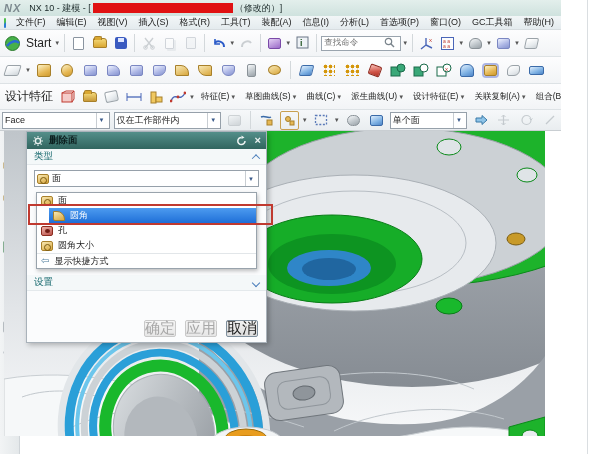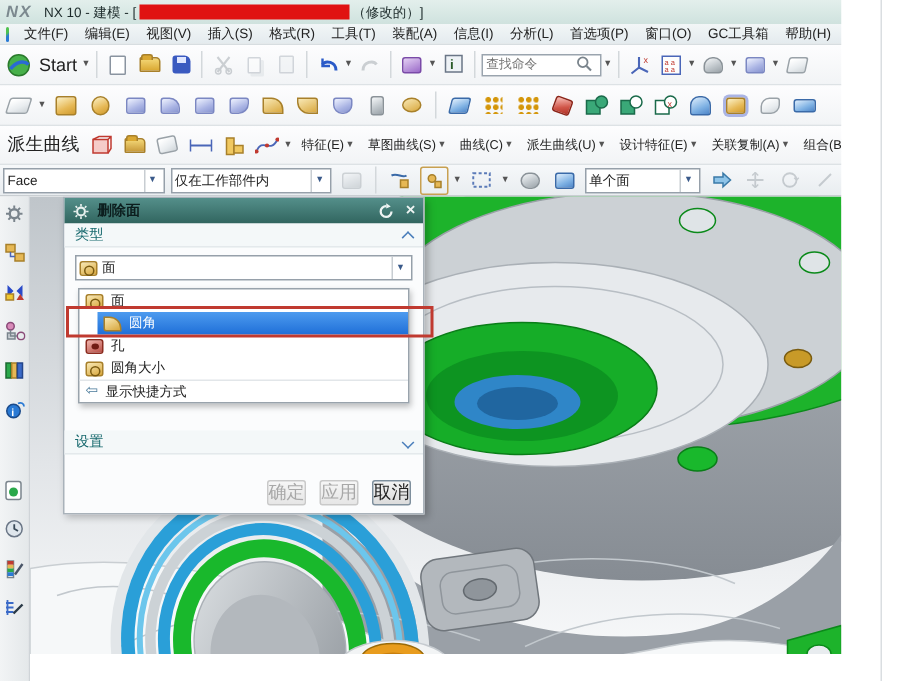--- a/index.html
+++ b/index.html
@@ -55,21 +55,21 @@
   .combo .carrow { margin-left:auto; border-left:1px solid #c8cdd2; align-self:stretch; display:flex; align-items:center; padding:0 2px; font-size:6px; color:#3a5a8a; }
 
   
   .search { display:flex; align-items:flex-start; background:#fff; border:1px solid #9aa4ae; height:15px; width:80px; padding:0 2px; }
   .search input { border:none; outline:none; width:60px; font-size:8.5px; font-family:inherit; color:#888; background:transparent; }
 
   
   .main { position:absolute; left:0; top:131px; width:600px; height:323px; }
   .resourcebar { position:absolute; left:0; top:0; width:20px; height:323px; background:linear-gradient(90deg,#f2f4f5,#e4e8ea); border-right:1px solid #cfd4d8; display:flex; flex-direction:column; align-items:center; padding-top:4px; gap:11px; }
   .rb-icon { width:15px; height:15px; display:flex; align-items:center; justify-content:center; }
-  .viewport { position:absolute; left:20px; top:0; width:541px; height:305px; overflow:hidden; }
+  .viewport { position:absolute; left:4px; top:0; width:541px; height:305px; overflow:hidden; }
   .right-margin { position:absolute; left:561px; top:-131px; width:39px; height:454px; background:#fff; }
   .vline { position:absolute; left:26px; top:0; width:1px; height:454px; background:#dadee1; }
 
   
   .dialog { position:absolute; left:22px; top:0px; width:241px; height:212px; background:#fbfcfd;
     border:1px solid #a9b2ba; box-shadow:2px 2px 5px rgba(0,0,0,.25); z-index:50; }
   .dlg-header { height:17px; background:linear-gradient(#548f8a,#31655f); display:flex; align-items:center; padding:0 5px; gap:5px; }
   .dlg-title { font-size:9.5px; color:#0c1e1e; font-weight:bold; }
   .dlg-hbtns { margin-left:auto; display:flex; gap:8px; color:#eef4f3; font-size:11px; line-height:11px; }
   .dlg-hbtns span { cursor:default; }
@@ -82,21 +82,21 @@
   .droplist { position:relative; margin:0 9px; background:#fff; border:1px solid #99a3ac; box-shadow:1px 2px 4px rgba(0,0,0,.25); }
   .opt { display:flex; align-items:center; gap:5px; height:15px; padding:0 4px; font-size:9px; color:#222; }
   .opt.sel { background:linear-gradient(#4d9bef,#1f6fd8); color:#fff;margin-left:12px; }
   .blend-ic { width:12px; height:10px; background:linear-gradient(155deg,#f8e8b4,#d9a83e); border:1px solid #a8802a; border-radius:0 8px 0 2px; }
   .hole-ic { width:12px; height:10px; background:linear-gradient(155deg,#f0b4ac,#b85048); border:1px solid #8c2c20; border-radius:2px; position:relative; }
   .hole-ic:before { content:""; position:absolute; left:3px; top:2px; width:5px; height:4px; border-radius:50%; background:#701c14; }
   .bsize-ic { width:12px; height:10px; background:linear-gradient(155deg,#f8e8b4,#d9a83e); border:1px solid #a8802a; border-radius:2px; position:relative; }
   .bsize-ic:before { content:""; position:absolute; left:2px; top:2px; width:5px; height:5px; border-radius:50%; border:1.3px solid #7a5a10; }
   .shortcut-ic { color:#4a7a9a; font-size:10px; line-height:10px; }
   .dlg-btns { position:absolute; left:0; bottom:5px; width:100%; display:flex; justify-content:flex-end; gap:9px; padding:0 8px; }
-  .btn { height:17px; padding:0 0; font-size:12px; display:flex; align-items:center; background:linear-gradient(#f6f6f6,#e6e6e6); border:1px solid #c9c9c9; border-radius:2px; color:#222; }
+  .btn { height:17px; padding:0 0; font-size:15px; display:flex; align-items:center; background:linear-gradient(#f6f6f6,#e6e6e6); border:1px solid #c9c9c9; border-radius:2px; color:#222; }
   .btn.disabled { color:#a8a8a8; }
   .btn.primary { border-color:#7e8f9d; background:linear-gradient(#f2f2f2,#dcdcdc); }
 
   .redbox { position:absolute; left:24px; top:73px; width:245px; height:21px; border:2px solid #c03a30; z-index:70; pointer-events:none; }
 
   .tooltip { position:absolute; left:263px; top:85px; width:202px; min-height:46px; background:#fefefe; border:1px solid #a6a6a6;
     box-shadow:2px 2px 4px rgba(0,0,0,.2); padding:3px 5px; z-index:55; font-size:9.5px; color:#1a1a1a; line-height:1.28; }
 
   svg { display:block; }
 </style>
@@ -303,21 +303,21 @@
       </span>
     <span class="ibtn">
         <span class="cube c-white" style="border-radius:6px 2px 6px 2px;"></span>
       </span>
     <span class="ibtn">
         <span class="cube c-blue" style="width:15px;height:9px;"></span>
       </span>
   </div>
 
   <div class="tb tb3">
-    <span class="tb-label">派生曲线</span>
+    <span class="tb-label">设计特征</span>
     <span class="ibtn">
       <svg width="15" height="14">
           <rect x="2" y="3" width="10" height="9" fill="rgba(240,120,110,.35)" stroke="#c03a30"></rect>
           <path d="M2 3 L6 1 L14 1 L14 9 L12 12 M14 1 L12 3" stroke="#c03a30" fill="none"></path>
         </svg>
     </span>
     <span class="ibtn">
         <span class="folder" style="background:linear-gradient(#f4d878,#c89a3a);"></span>
       </span>
     <span class="ibtn">
@@ -637,21 +637,21 @@
           <div class="opt">
             <span class="bsize-ic"></span>
             <span>圆角大小</span>
           </div>
           <div class="opt" style="border-top:1px solid #e2e6e9;">
             <span class="shortcut-ic">⇦</span>
             <span>显示快捷方式</span>
           </div>
         </div>
 
-        <div class="dlg-section" style="margin-top:18px;font-family:Liberation Mono, monospace;">
+        <div class="dlg-section" style="margin-top:6px;font-family:Liberation Mono, monospace;">
           <span class="lbl">设置</span>
           <span class="chev down"></span>
         </div>
 
         <div class="dlg-btns">
           <span class="btn disabled">确定</span>
           <span class="btn disabled">应用</span>
           <span class="btn primary">取消</span>
         </div>
       </div>

